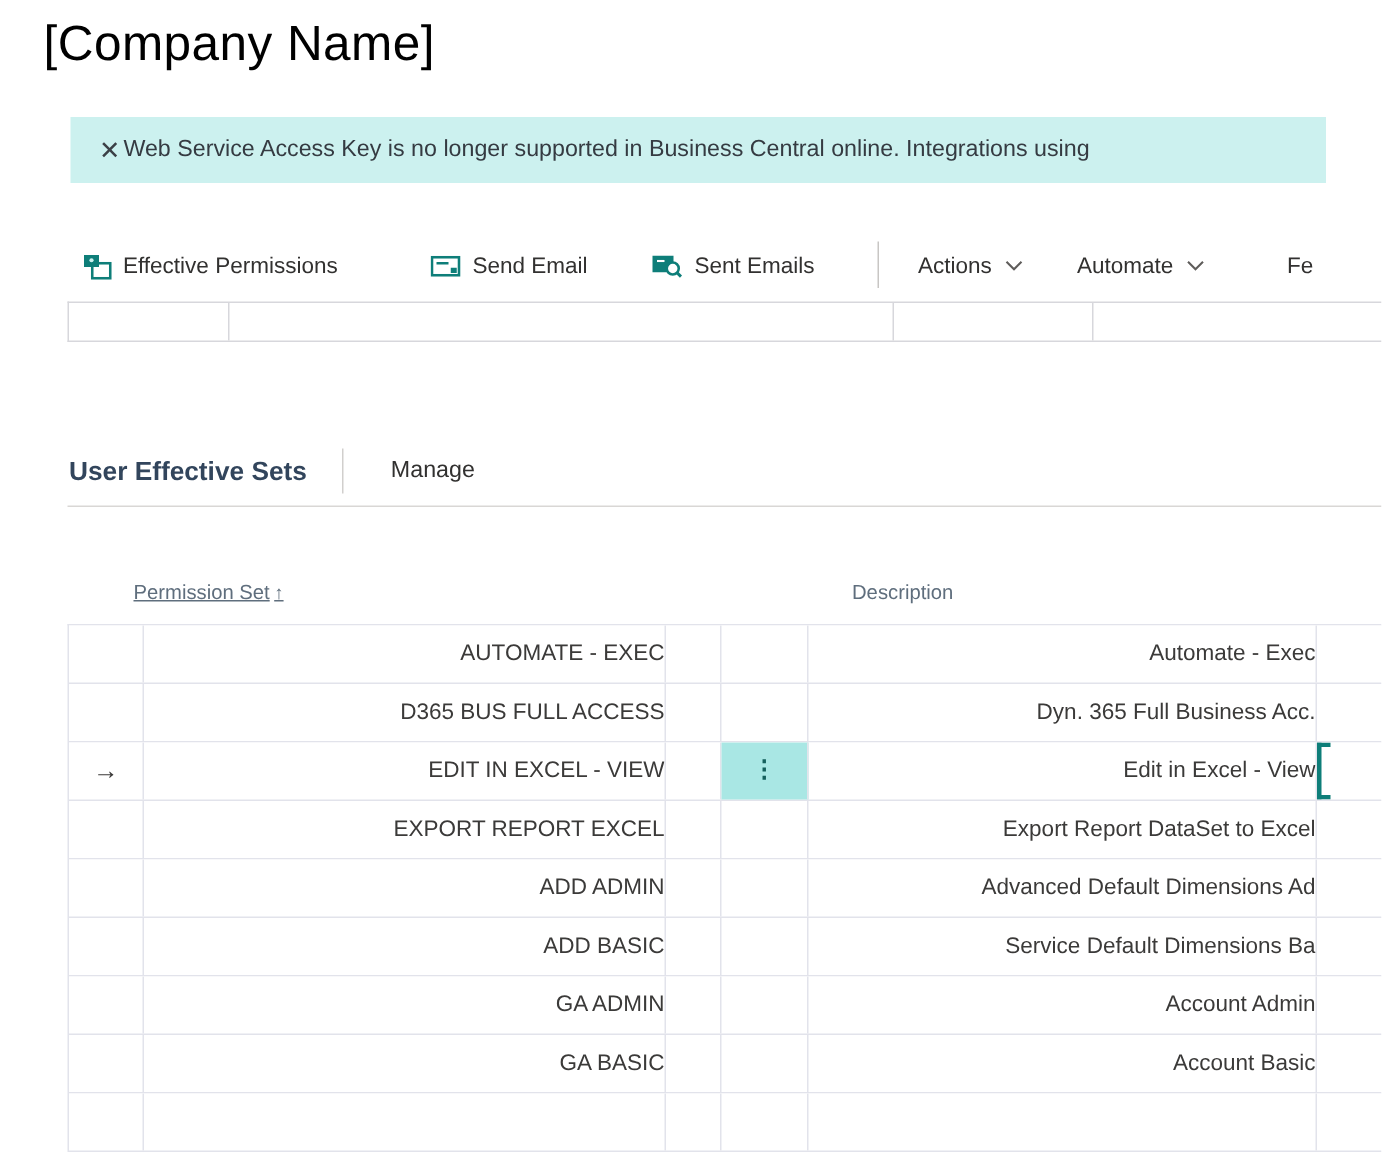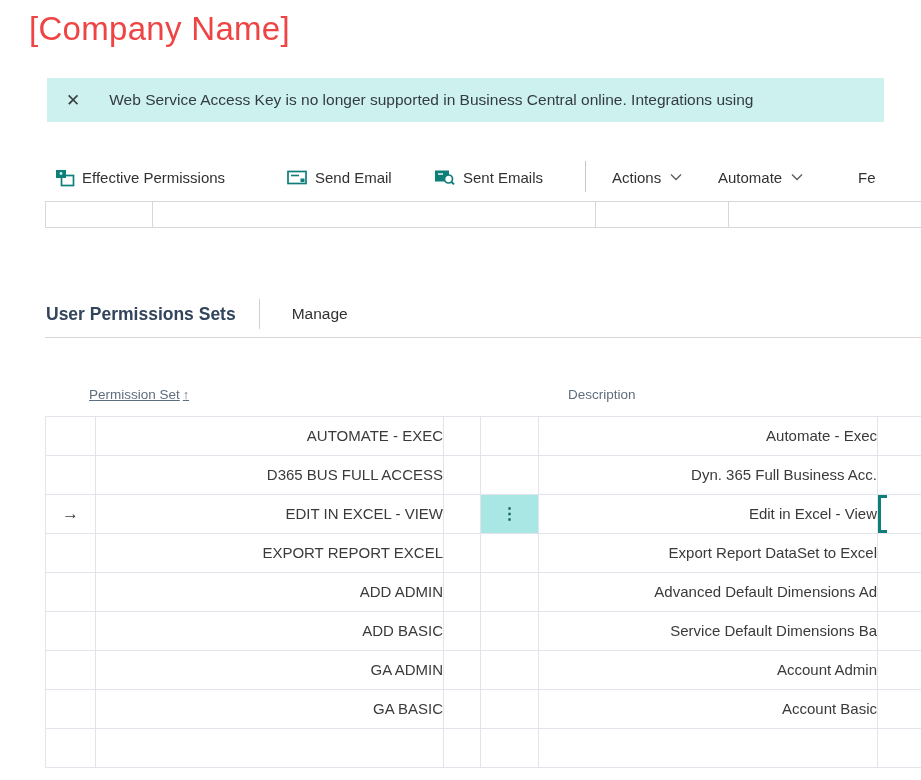--- a/index.html
+++ b/index.html
@@ -2,36 +2,36 @@
 <html><head>
 <meta charset="utf-8">
 <style>
   * { box-sizing: border-box; margin: 0; padding: 0; }
   html, body { width: 921px; height: 780px; background: #ffffff; overflow: hidden; }
   body { font-family: "Liberation Sans", sans-serif; color: #3b3a39; position: relative; }
 
   
   .page-title {
     position: absolute; left: 29px; top: 10px;
-    font-size: 33px; font-weight: 300; color: #ef4444; letter-spacing: 0.3px;
+    font-size: 33px; font-weight: 300; color: #000000; letter-spacing: 0.3px;
     white-space: nowrap;
   }
 
   
   .notification {
     position: absolute; left: 47px; top: 78px; width: 837px; height: 44px;
     background: #ccf1ef; display: flex; align-items: center;
     padding-left: 17px; overflow: hidden;
   }
   .notification .close-x {
     font-size: 17px; color: #3b4046; cursor: pointer; flex: 0 0 auto;
     line-height: 1; padding: 2px;
   }
   .notification .notif-msg {
-    margin-left: 27px; font-size: 15.5px; color: #353b42; white-space: nowrap;
+    margin-left: 0; font-size: 15.5px; color: #353b42; white-space: nowrap;
   }
 
   
   .toolbar { position: absolute; left: 0; top: 158px; width: 877px; height: 38px; overflow: hidden; }
   .tb-item {
     position: absolute; top: 0; height: 38px; display: flex; align-items: center;
     font-size: 15px; color: #323130; cursor: pointer; white-space: nowrap;
   }
   .tb-item .tb-icon { margin-right: 7px; display: inline-flex; }
   .tb-divider {
@@ -161,21 +161,21 @@
 </div>
 
 <div class="grid-strip">
   <div class="gs-cell" style="width:107px"></div>
   <div class="gs-cell" style="width:443px"></div>
   <div class="gs-cell" style="width:133px"></div>
   <div class="gs-cell"></div>
 </div>
 
 <div class="section-head">
-  <span class="section-title">User Permissions Sets</span>
+  <span class="section-title">User Effective Sets</span>
   <span class="section-divider"></span>
   <span class="section-manage">Manage</span>
 </div>
 <div class="section-rule"></div>
 
 <div class="col-headers">
   <span class="col-permission">
     <span>Permission Set</span>
     <span class="sort-arrow">↑</span>
   </span>

